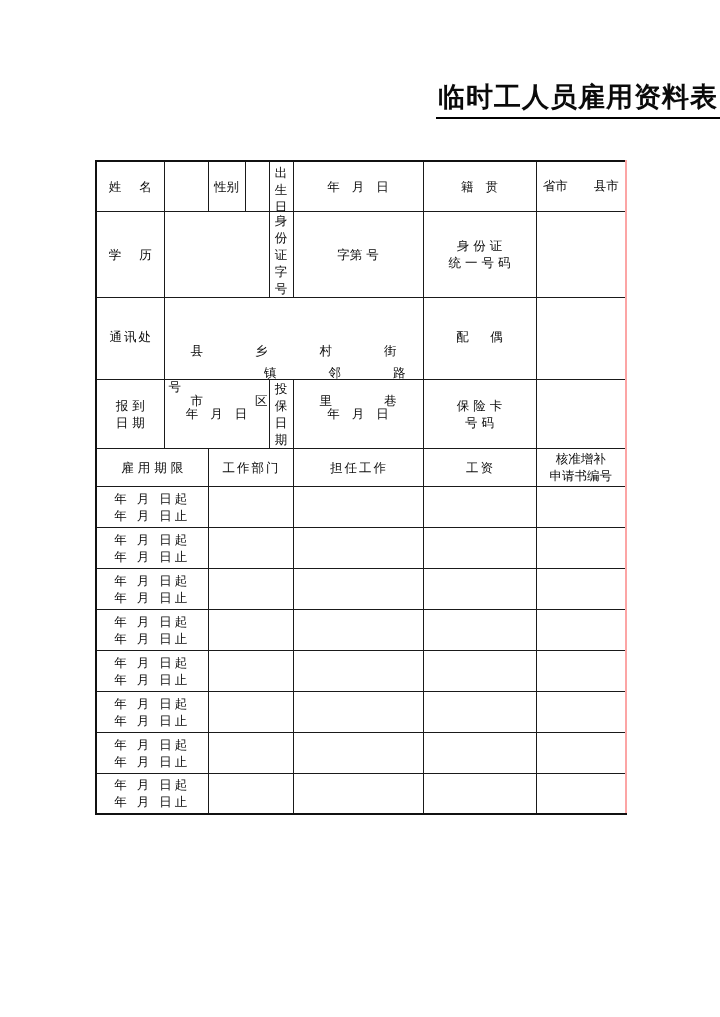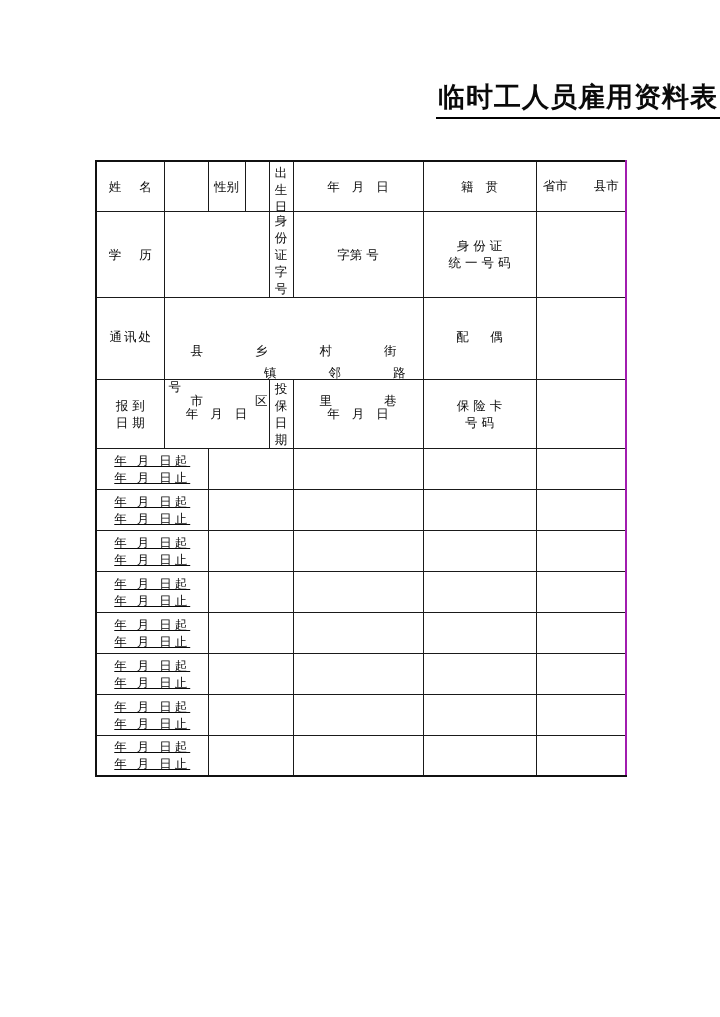--- a/index.html
+++ b/index.html
@@ -48,21 +48,21 @@
   }
   .form td {
     border: 1px solid #1a1a1a;
     padding: 0;
     text-align: center;
     vertical-align: middle;
     line-height: 17px;
   }
   .form .outer-top { border-top: 2px solid #111; }
   .form .outer-left { border-left: 2px solid #111; margin-top: 24px; }
-  .form .outer-right { border-right: 2px solid #a21caf; }
+  .form .outer-right { border-right: 2px solid #fca5a5; }
   .form .outer-bottom { border-bottom: 2px solid #111; }
 
   .sp1 { letter-spacing: 7px; padding-left: 7px; }
   .sp2 { letter-spacing: 4px; padding-left: 4px; text-align: right; }
   .sp3 { letter-spacing: 2px; padding-left: 2px; }
 
   .r1 { height: 50px; }
   .r2 { height: 42px; }
   .r3 { height: 82px; font-family: Liberation Mono, monospace; }
   .r4 { height: 42px; }
@@ -123,21 +123,20 @@
     top: 42px;
     font-size: 12.5px;
   }
   .shift-right { transform: translateX(9px); }
 
   
   .period {
     text-align: right;
     padding-right: 6px;
     line-height: 19px;
-    text-decoration: underline;
   }
   .period div { white-space: nowrap; }
   .period .g { letter-spacing: 3px; }
 </style>
 </head>
 <body>
 
 <div class="title-wrap">
   <div class="title">临时工人员雇用资料表</div>
 </div>
@@ -262,20 +261,40 @@
     </td>
     <td>
       <div class="two-line">
         <div>保 险 卡</div>
         <div>号    码</div>
       </div>
     </td>
     <td class="outer-right"></td>
   </tr>
 
+  <tr class="rh">
+    <td colspan="2" class="outer-left">
+      <span>雇 用 期 限</span>
+    </td>
+    <td colspan="3">
+      <span class="sp3">工作部门</span>
+    </td>
+    <td>
+      <span class="sp3">担任工作</span>
+    </td>
+    <td>
+      <span class="sp3">工资</span>
+    </td>
+    <td class="outer-right">
+      <div class="two-line">
+        <div>核准增补</div>
+        <div>申请书编号</div>
+      </div>
+    </td>
+  </tr>
 
   </tbody>
     <tbody id="period-rows">
       <tr class="rd">
         <td class="period outer-left" colspan="2">
           <div class="g">年  月  日起</div>
           <div class="g">年  月  日止</div>
         </td>
         <td class="" colspan="3"></td>
         <td class=""></td>

